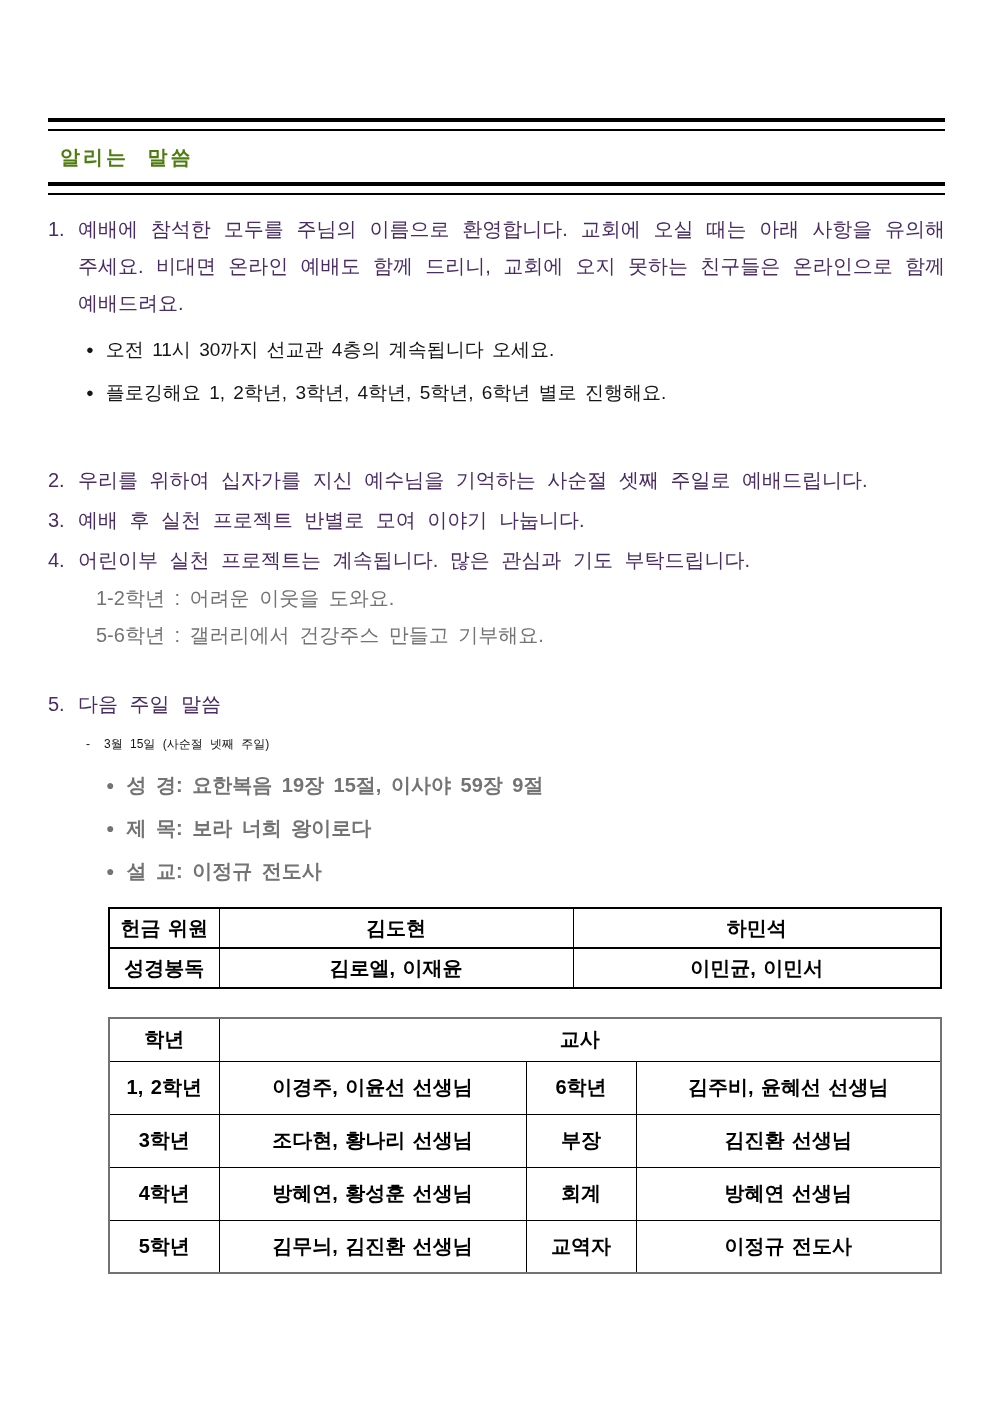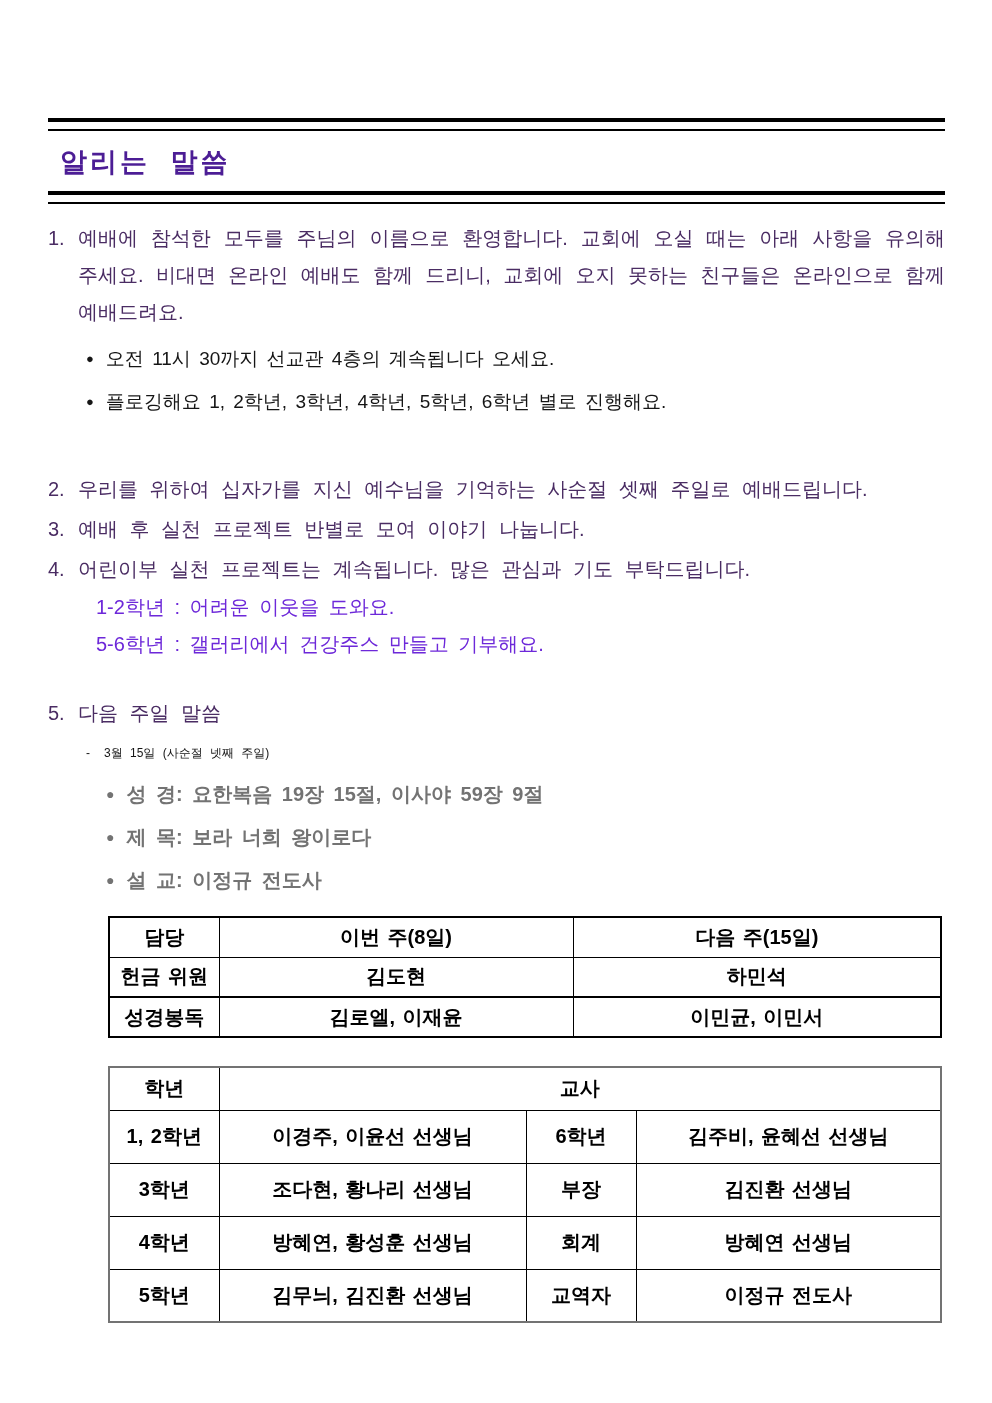--- a/index.html
+++ b/index.html
@@ -12,23 +12,23 @@
   .page { padding: 0 47px 0 48px; box-sizing: border-box; }
 
   
   .rule {
     height: 7px;
     border-top: 4px solid #000;
     border-bottom: 2px solid #000;
   }
   .rule-top { margin-top: 118px; }
   .title-row {
-    font-size: 27px;
+    font-size: 20px;
     font-weight: bold;
-    color: #4c1d95;
+    color: #4d7c0f;
     letter-spacing: 3px;
     word-spacing: 10px;
     padding: 13px 0 11px 12px;
   }
 
   
   .num-item {
     display: flex;
     color: #4a2c63;
     font-size: 20px;
@@ -47,21 +47,21 @@
 
   .bullet-list { margin: 6px 0 0 38px; }
   .bullet-line {
     color: #151515;
     font-size: 19px;
     line-height: 43px;
     word-spacing: 3px;
   }
   .bullet-line .b { font-size: 13px; vertical-align: 2px; margin-right: 12px; }
 
-  .sub4 { margin-left: 48px; color: #6d28d9; font-size: 20px; line-height: 37px; word-spacing: 4px; }
+  .sub4 { margin-left: 48px; color: #737373; font-size: 20px; line-height: 37px; word-spacing: 4px; }
 
   .item5 { margin-top: 30px; }
   .dash-line { margin-left: 38px; color: #151515; font-size: 12px; line-height: 40px; word-spacing: 4px; }
   .dash-line .d { margin-right: 14px; }
   .b5-list { margin-left: 58px; }
   .b5 {
     color: #737373; font-size: 20px; line-height: 43px; word-spacing: 4px; font-weight: bold;
   }
   .b5 .b { font-size: 14px; vertical-align: 2px; margin-right: 12px; }
 
@@ -144,25 +144,20 @@
     </div>
   </div>
 
   <table class="t1">
     <colgroup>
         <col style="width:110px">
         <col style="width:354px">
         <col style="width:368px">
       </colgroup>
     <tbody>
-        <tr>
-      <td>담당</td>
-      <td>이번 주(8일)</td>
-      <td>다음 주(15일)</td>
-    </tr>
     <tr>
       <td>헌금 위원</td>
       <td>김도현</td>
       <td>하민석</td>
     </tr>
     <tr class="thick">
       <td>성경봉독</td>
       <td>김로엘, 이재윤</td>
       <td>이민균, 이민서</td>
     </tr>

